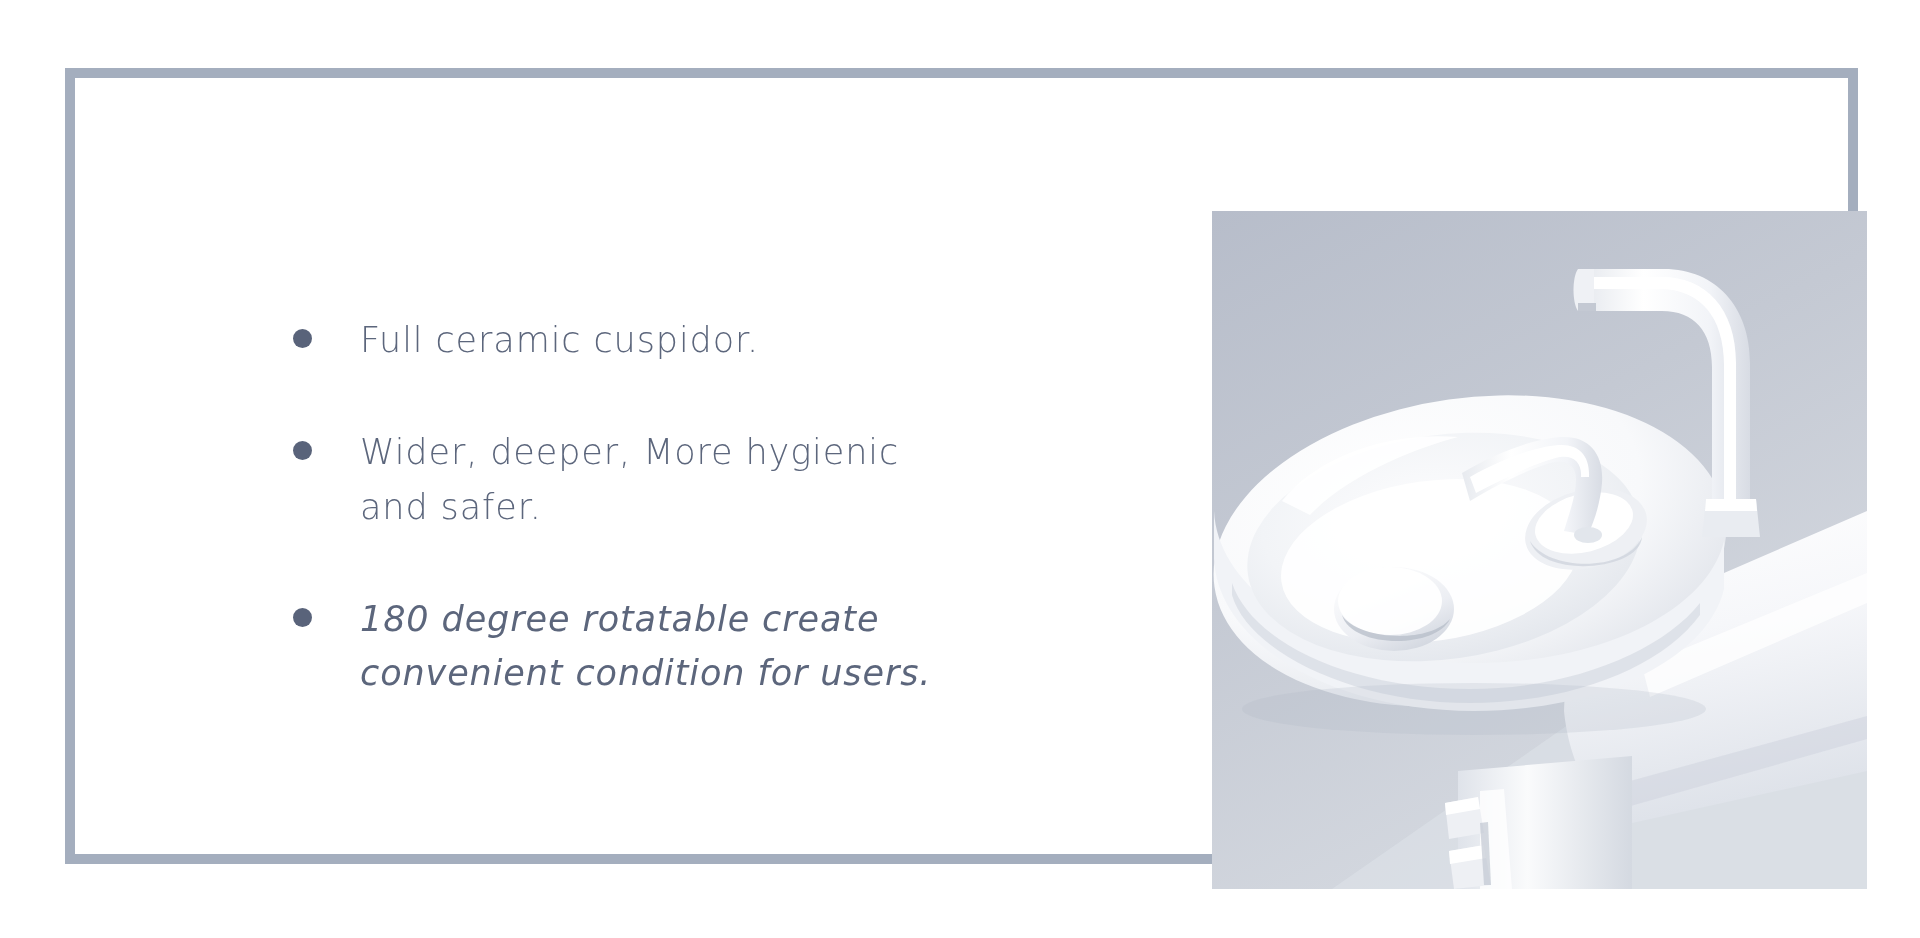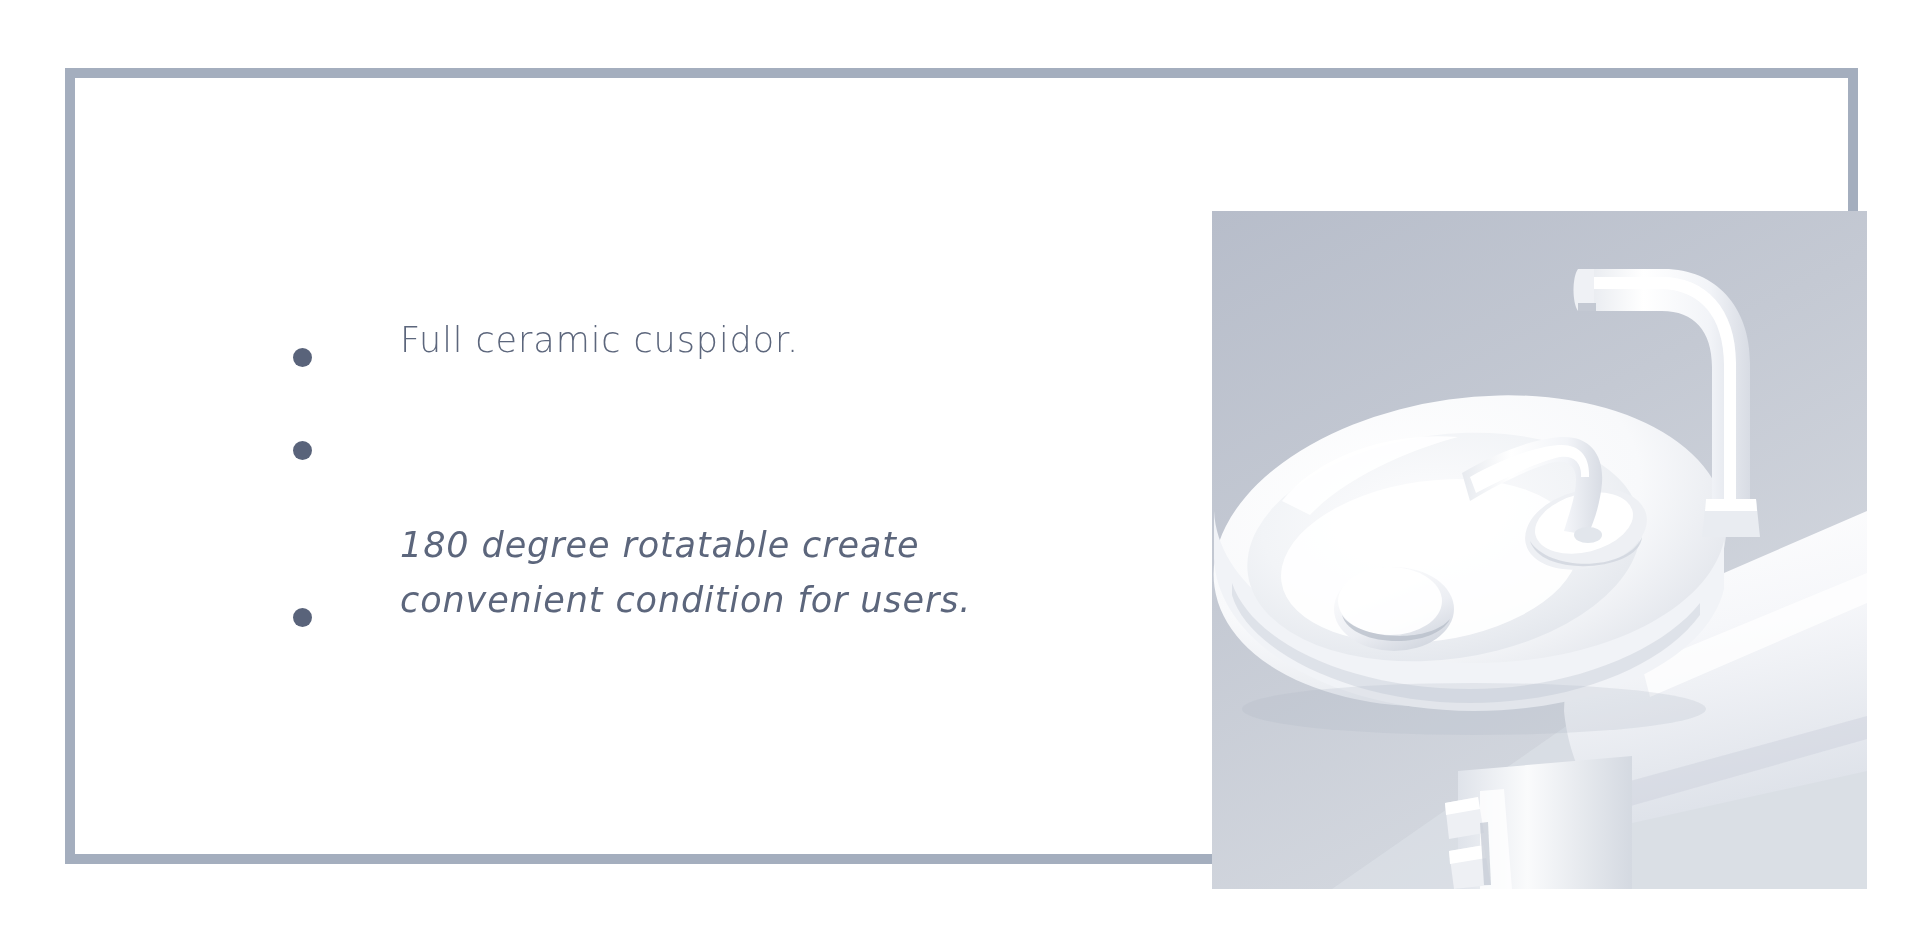--- a/index.html
+++ b/index.html
@@ -34,23 +34,22 @@
   
   .bullets {
     position: absolute;
     left: 218px;
     top: 235px;
     width: 760px;
   }
 
   .bullet-row {
     display: flex;
-    align-items: flex-end;
+    align-items: flex-start;
     margin-bottom: 58px;
-    gap: 40px;
   }
   .bullet-row:last-child { margin-bottom: 0; font-style: italic; }
 
   .bullet-dot {
     flex: 0 0 auto;
     width: 19px;
     height: 19px;
     border-radius: 50%;
     background: #59637a;
     margin-top: 16px;
@@ -92,20 +91,22 @@
 
     <div class="bullets">
 
       <div class="bullet-row">
         <span class="bullet-dot"></span>
         <div class="bullet-text">Full ceramic cuspidor.</div>
       </div>
 
       <div class="bullet-row">
         <span class="bullet-dot"></span>
+        <div class="bullet-text">Wider, deeper, More hygienic
+and safer.</div>
       </div>
 
       <div class="bullet-row">
         <span class="bullet-dot"></span>
         <div class="bullet-text">180 degree rotatable create
 convenient condition for users.</div>
       </div>
 
     </div>
 

